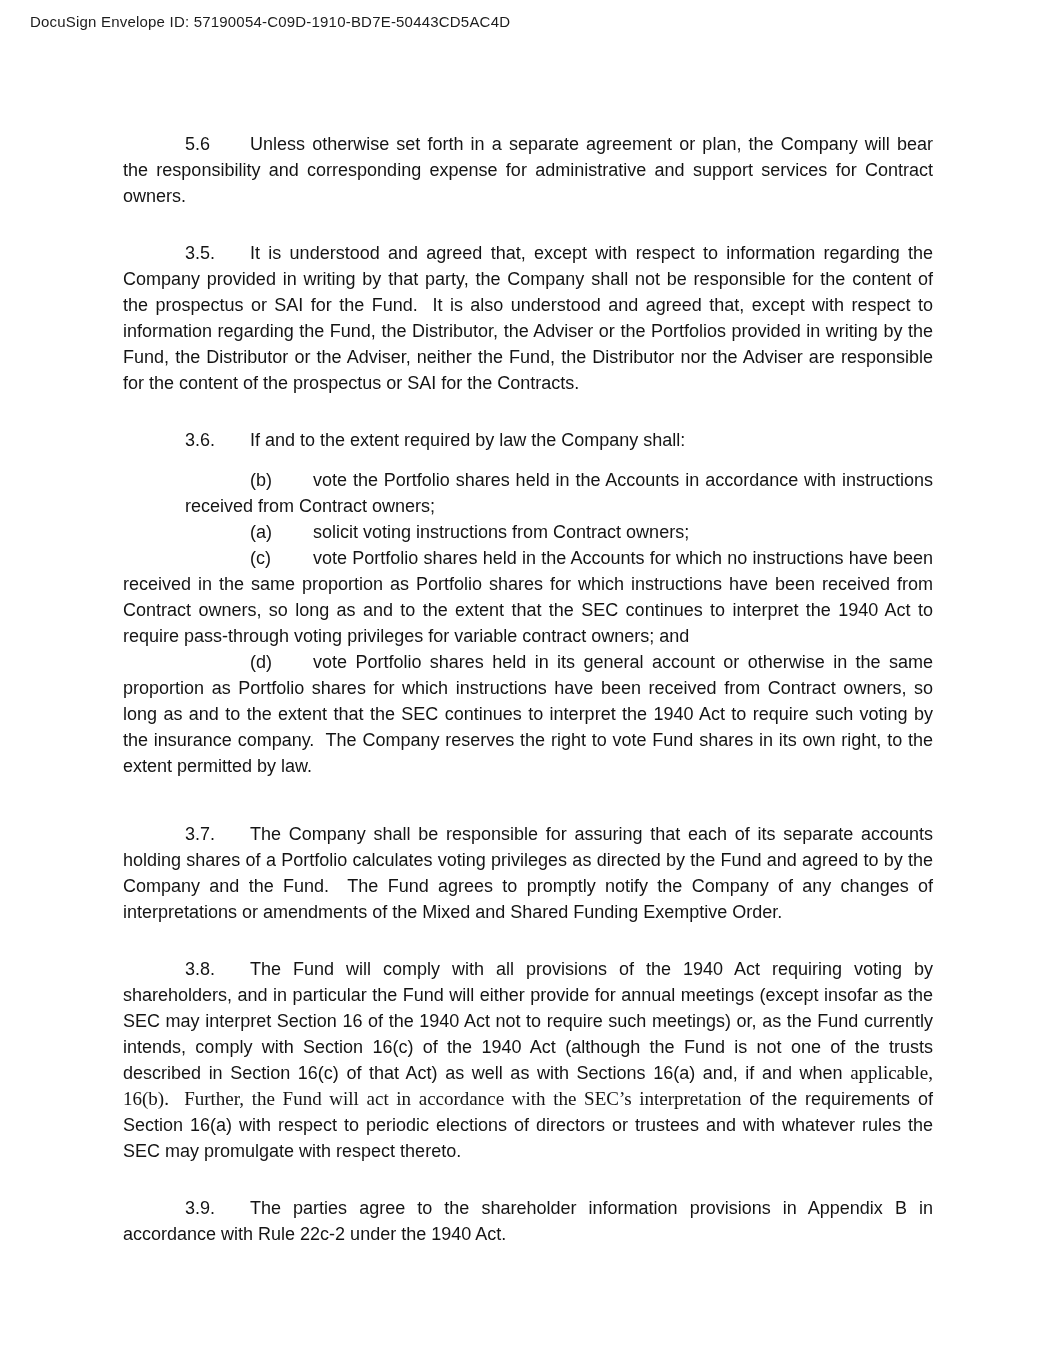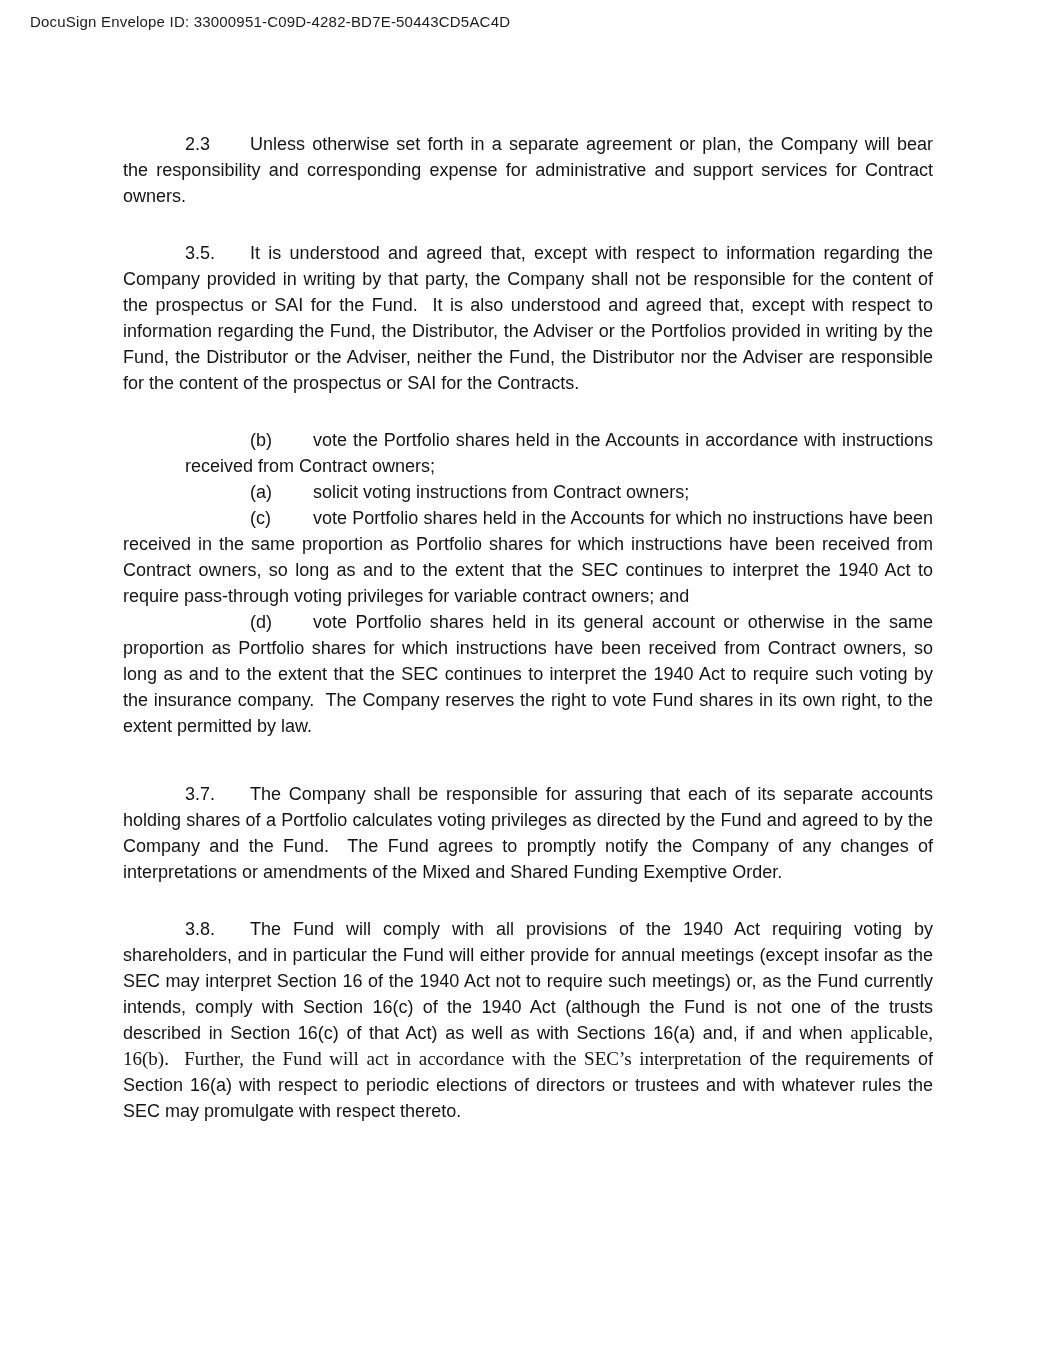--- a/index.html
+++ b/index.html
@@ -70,42 +70,44 @@
     text-align: center;
     font-size: 18px;
     color: #141414;
   }
 </style>
 </head>
 <body>
 
 <div class="page">
 
-  <div class="envelope-header">DocuSign Envelope ID: 33000951-C09D-4282-BD7E-50443CD5AC4D</div>
+  <div class="envelope-header">DocuSign Envelope ID: 57190054-C09D-1910-BD7E-50443CD5AC4D</div>
 
   <div class="content">
 
-    <p class="para"><span class="pnum">2.3</span><span>Unless otherwise set forth in a separate agreement or plan, the Company will bear the responsibility and corresponding expense for administrative and support services for Contract owners.</span></p>
+    <p class="para"><span class="pnum">5.6</span><span>Unless otherwise set forth in a separate agreement or plan, the Company will bear the responsibility and corresponding expense for administrative and support services for Contract owners.</span></p>
 
     <p class="para"><span class="pnum">3.5.</span><span>It is understood and agreed that, except with respect to information regarding the Company provided in writing by that party, the Company shall not be responsible for the content of the prospectus or SAI for the Fund.&nbsp; It is also understood and agreed that, except with respect to information regarding the Fund, the Distributor, the Adviser or the Portfolios provided in writing by the Fund, the Distributor or the Adviser, neither the Fund, the Distributor nor the Adviser are responsible for the content of the prospectus or SAI for the Contracts.</span></p>
 
+    <p class="para intro"><span class="pnum">3.6.</span><span>If and to the extent required by law the Company shall:</span></p>
 
     <div class="list">
 
       <p class="item item-b"><span class="ilabel">(b)</span><span>vote the Portfolio shares held in the Accounts in accordance with instructions received from Contract owners;</span></p>
 
       <p class="item"><span class="ilabel">(a)</span><span>solicit voting instructions from Contract owners;</span></p>
 
       <p class="item"><span class="ilabel">(c)</span><span>vote Portfolio shares held in the Accounts for which no instructions have been received in the same proportion as Portfolio shares for which instructions have been received from Contract owners, so long as and to the extent that the SEC continues to interpret the 1940 Act to require pass-through voting privileges for variable contract owners; and</span></p>
 
       <p class="item"><span class="ilabel">(d)</span><span>vote Portfolio shares held in its general account or otherwise in the same proportion as Portfolio shares for which instructions have been received from Contract owners, so long as and to the extent that the SEC continues to interpret the 1940 Act to require such voting by the insurance company.&nbsp; The Company reserves the right to vote Fund shares in its own right, to the extent permitted by law.</span></p>
 
     </div>
 
     <p class="para"><span class="pnum">3.7.</span><span>The Company shall be responsible for assuring that each of its separate accounts holding shares of a Portfolio calculates voting privileges as directed by the Fund and agreed to by the Company and the Fund.&nbsp; The Fund agrees to promptly notify the Company of any changes of interpretations or amendments of the Mixed and Shared Funding Exemptive Order.</span></p>
 
     <p class="para"><span class="pnum">3.8.</span><span>The Fund will comply with all provisions of the 1940 Act requiring voting by shareholders, and in particular the Fund will either provide for annual meetings (except insofar as the SEC may interpret Section 16 of the 1940 Act not to require such meetings) or, as the Fund currently intends, comply with Section 16(c) of the 1940 Act (although the Fund is not one of the trusts described in Section 16(c) of that Act) as well as with Sections 16(a) and, if and when </span><span class="serif-run">applicable, 16(b).&nbsp; Further, the Fund will act in accordance with the SEC’s interpretation </span><span>of the requirements of Section 16(a) with respect to periodic elections of directors or trustees and with whatever rules the SEC may promulgate with respect thereto.</span></p>
 
+    <p class="para"><span class="pnum">3.9.</span><span>The parties agree to the shareholder information provisions in Appendix B in accordance with Rule 22c-2 under the 1940 Act.</span></p>
 
   </div>
 
 
 </div>
 
 </body></html>

